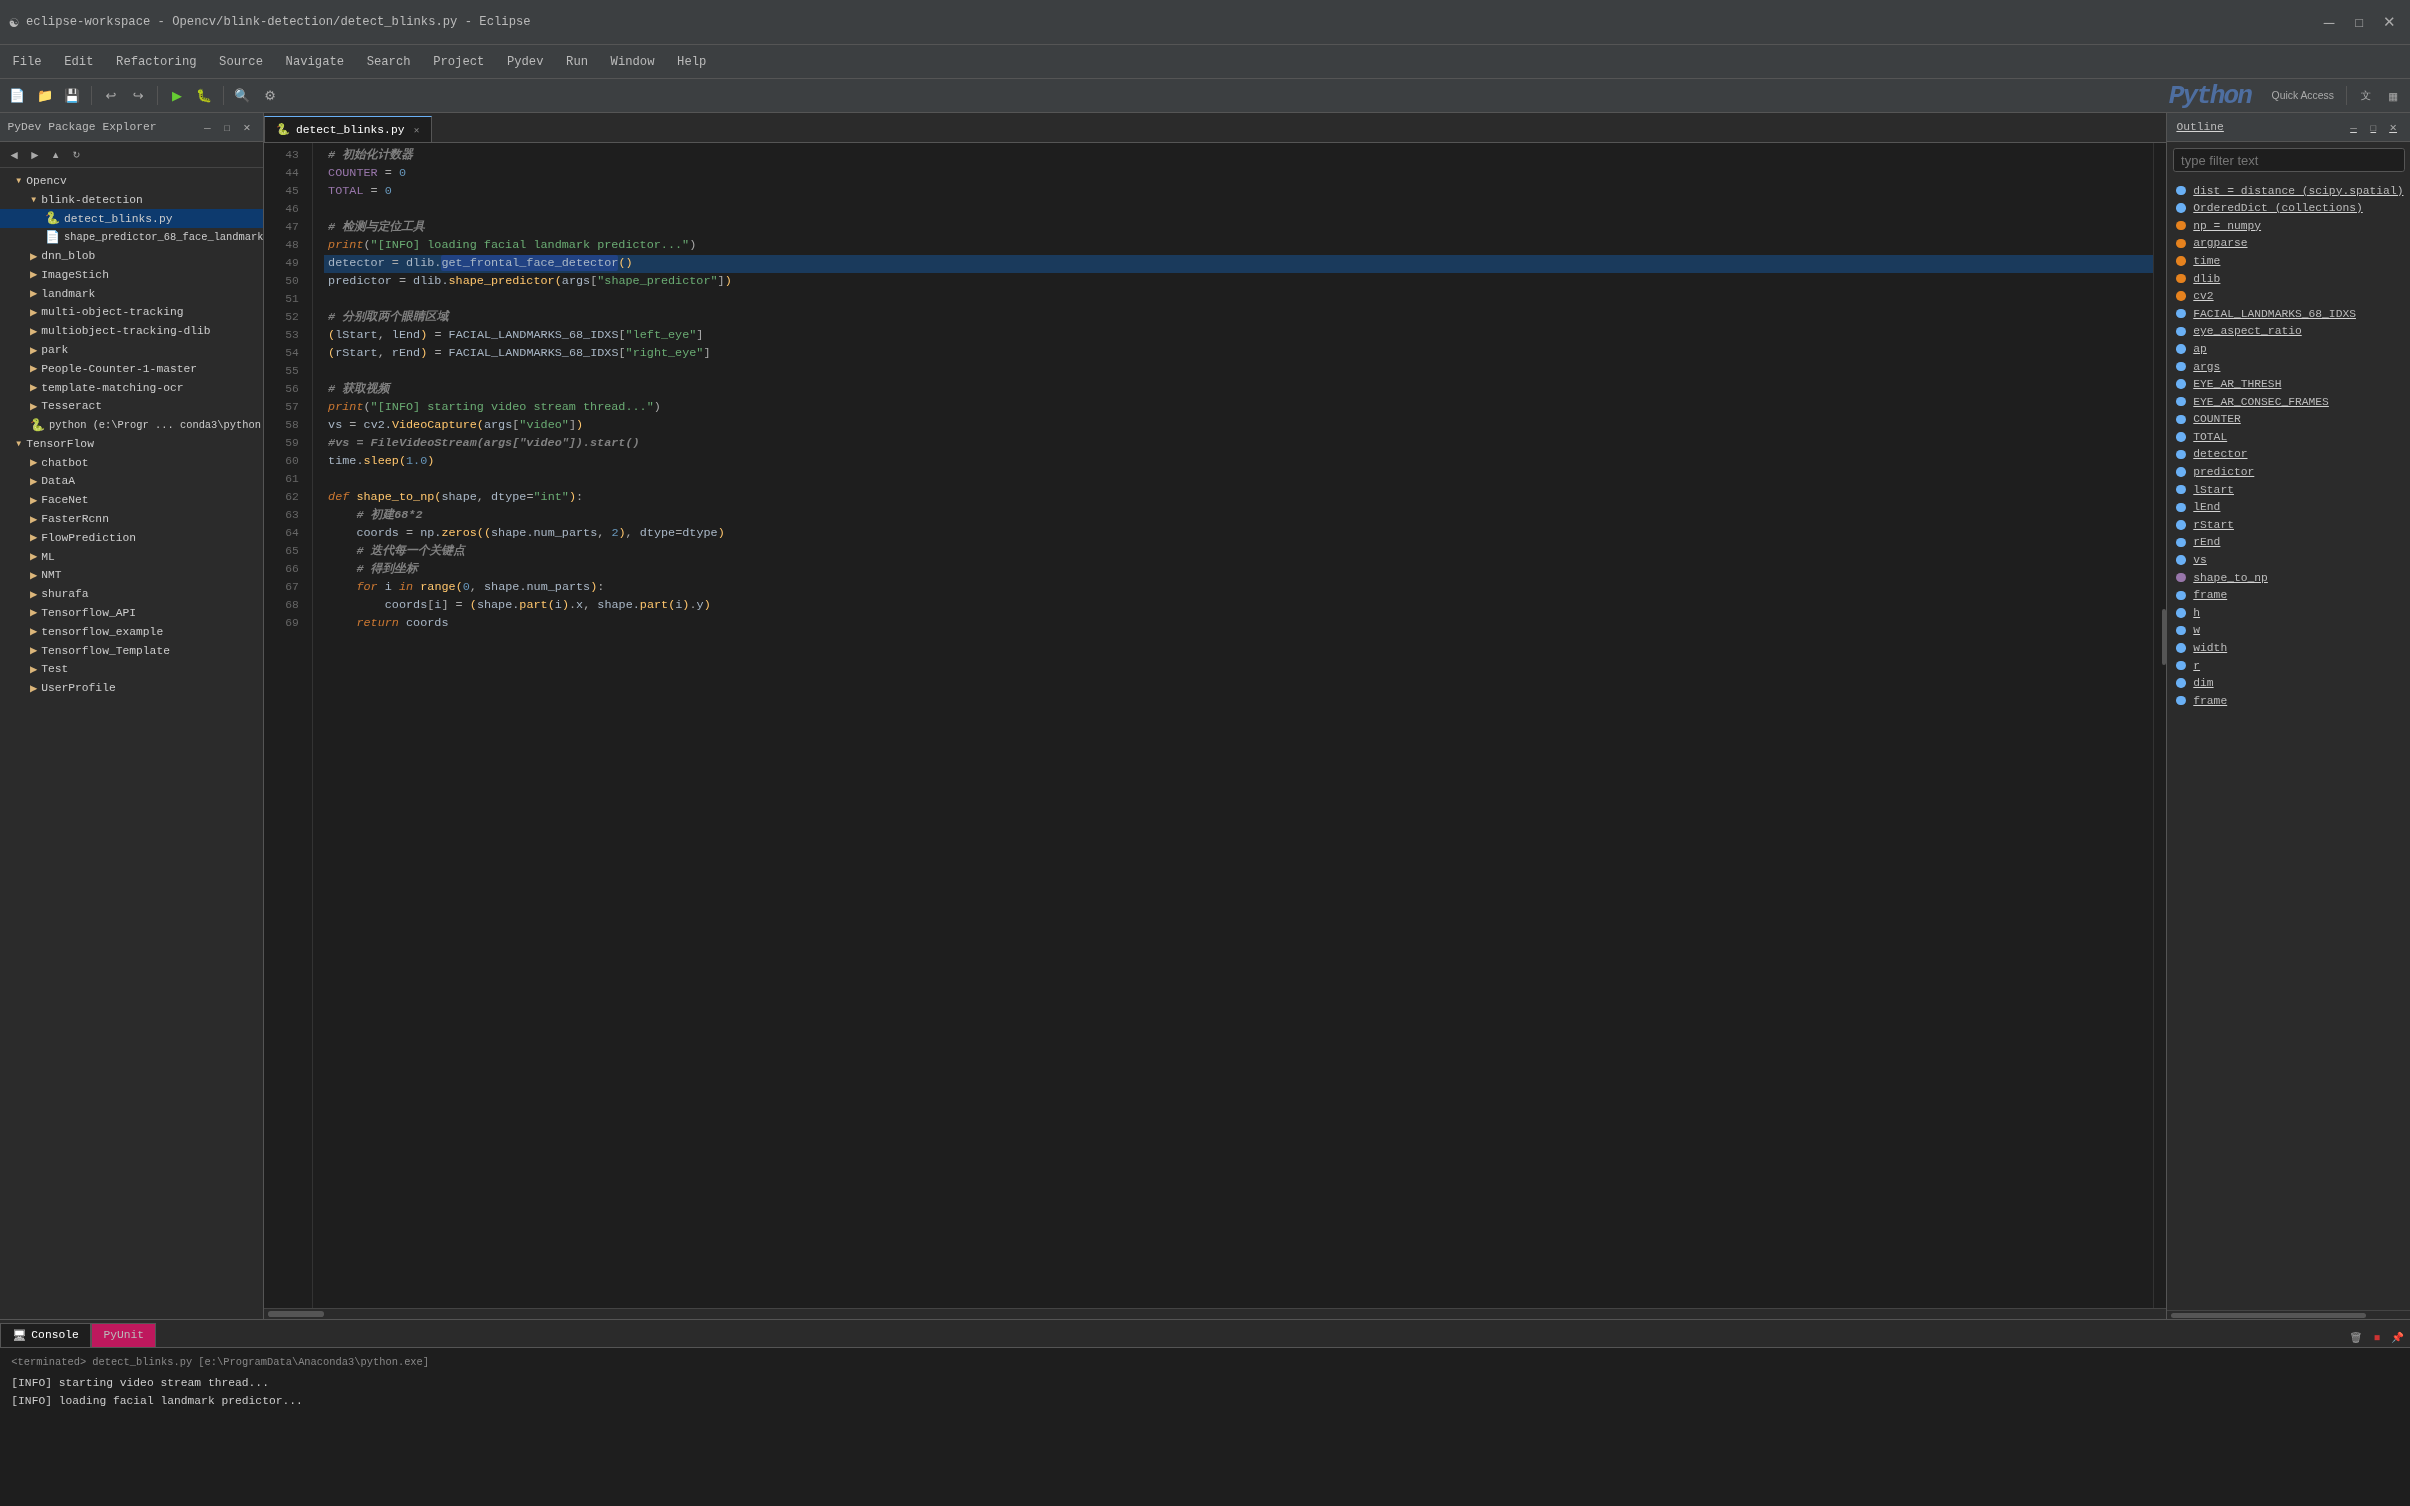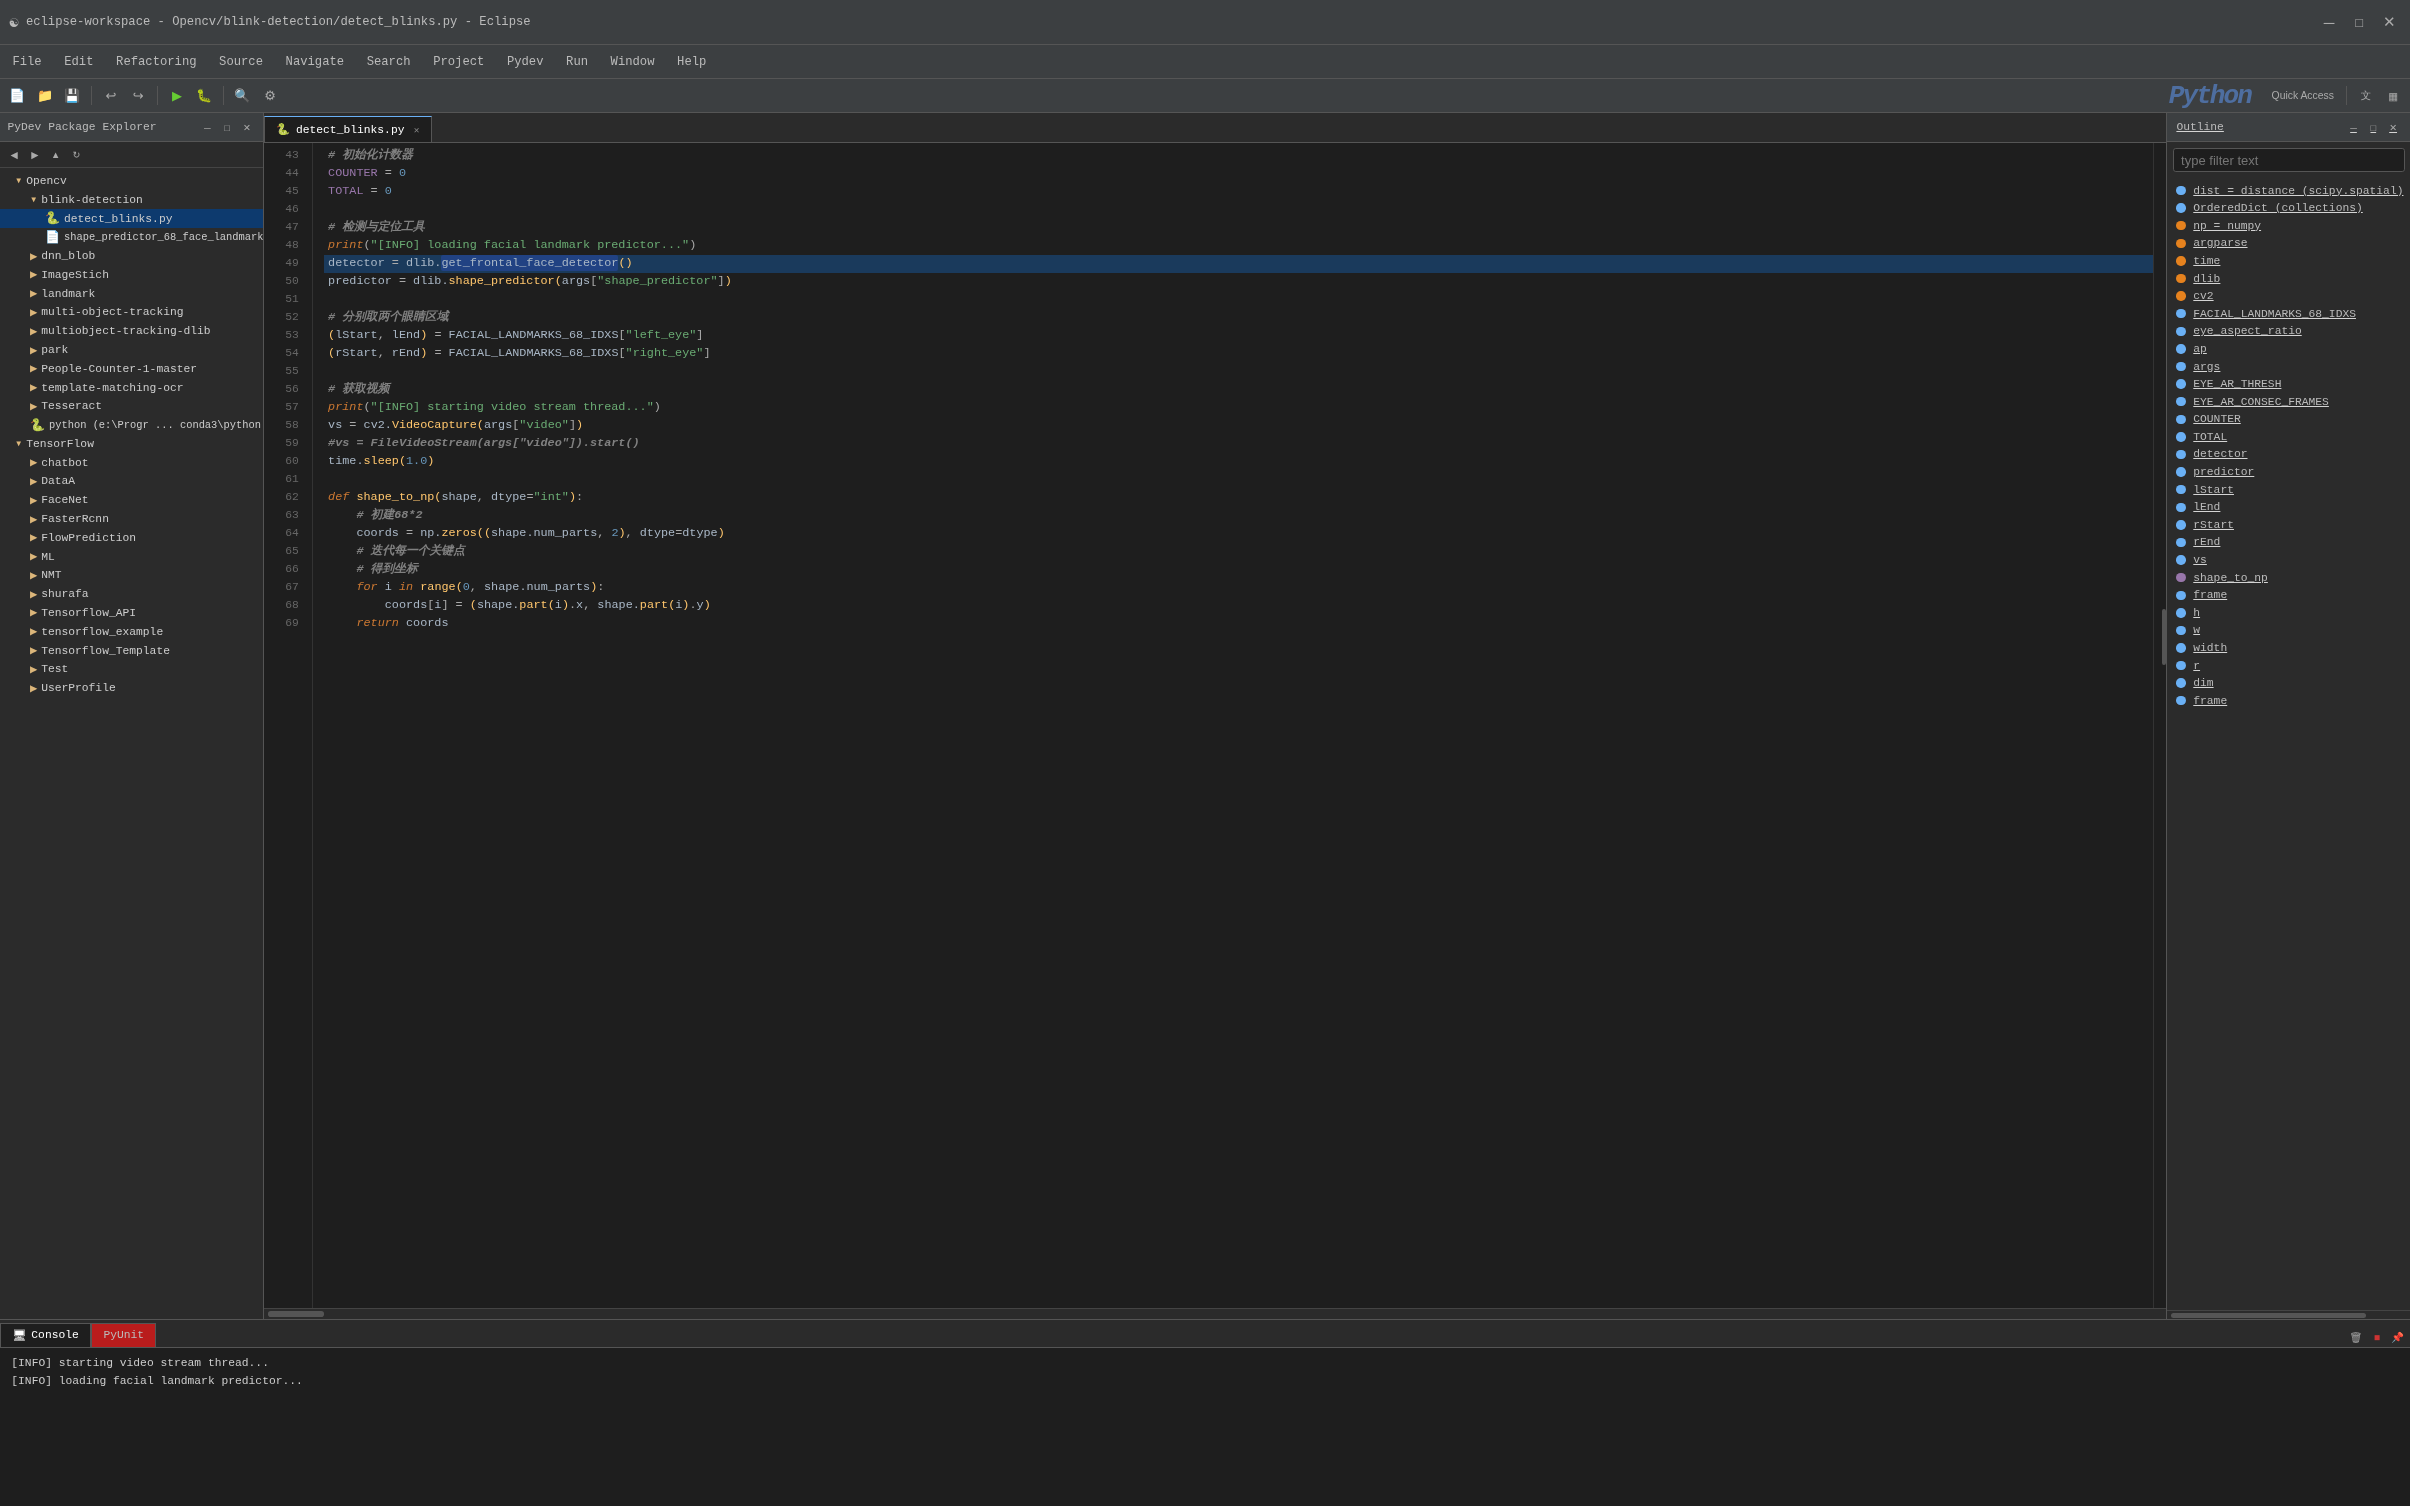--- a/index.html
+++ b/index.html
@@ -251,21 +251,21 @@
     }
     #bottom-tabs {
       background: #2b2b2b;
       display: flex;
       border-bottom: 0.9px solid #555;
       height: 28px;
       align-items: flex-end;
     }
     .bottom-tab {
       padding: 3.8px 11.3px;
-      background: #b91c1c;
+      background: #be185d;
       border: 0.9px solid #555;
       border-bottom: none;
       color: #bbb;
       cursor: pointer;
       font-size: 11.3px;
       height: 24.5px;
       display: flex;
       align-items: center;
       gap: 4.7px;
     }
@@ -763,17 +763,20 @@
     </div>
     <div style="flex:1;"></div>
 
     <div style="display:flex;align-items:center;gap:1.9px;padding:0 3.8px;">
       <button class="toolbar-btn" style="width:19px;height:19px;font-size:10.4px;">🗑</button>
       <button class="toolbar-btn" style="width:19px;height:19px;font-size:10.4px;color:#c33;">■</button>
       <button class="toolbar-btn" style="width:19px;height:19px;font-size:10.4px;">📌</button>
     </div>
   </div>
   <div id="console-content">
+    <div id="console-header">
+      &lt;terminated&gt; detect_blinks.py [e:\ProgramData\Anaconda3\python.exe]
+    </div>
     <div style="color:#ccc;">[INFO] starting video stream thread...</div>
     <div style="color:#ccc;">[INFO] loading facial landmark predictor...</div>
   </div>
 </div>
 
 
 </body></html>

